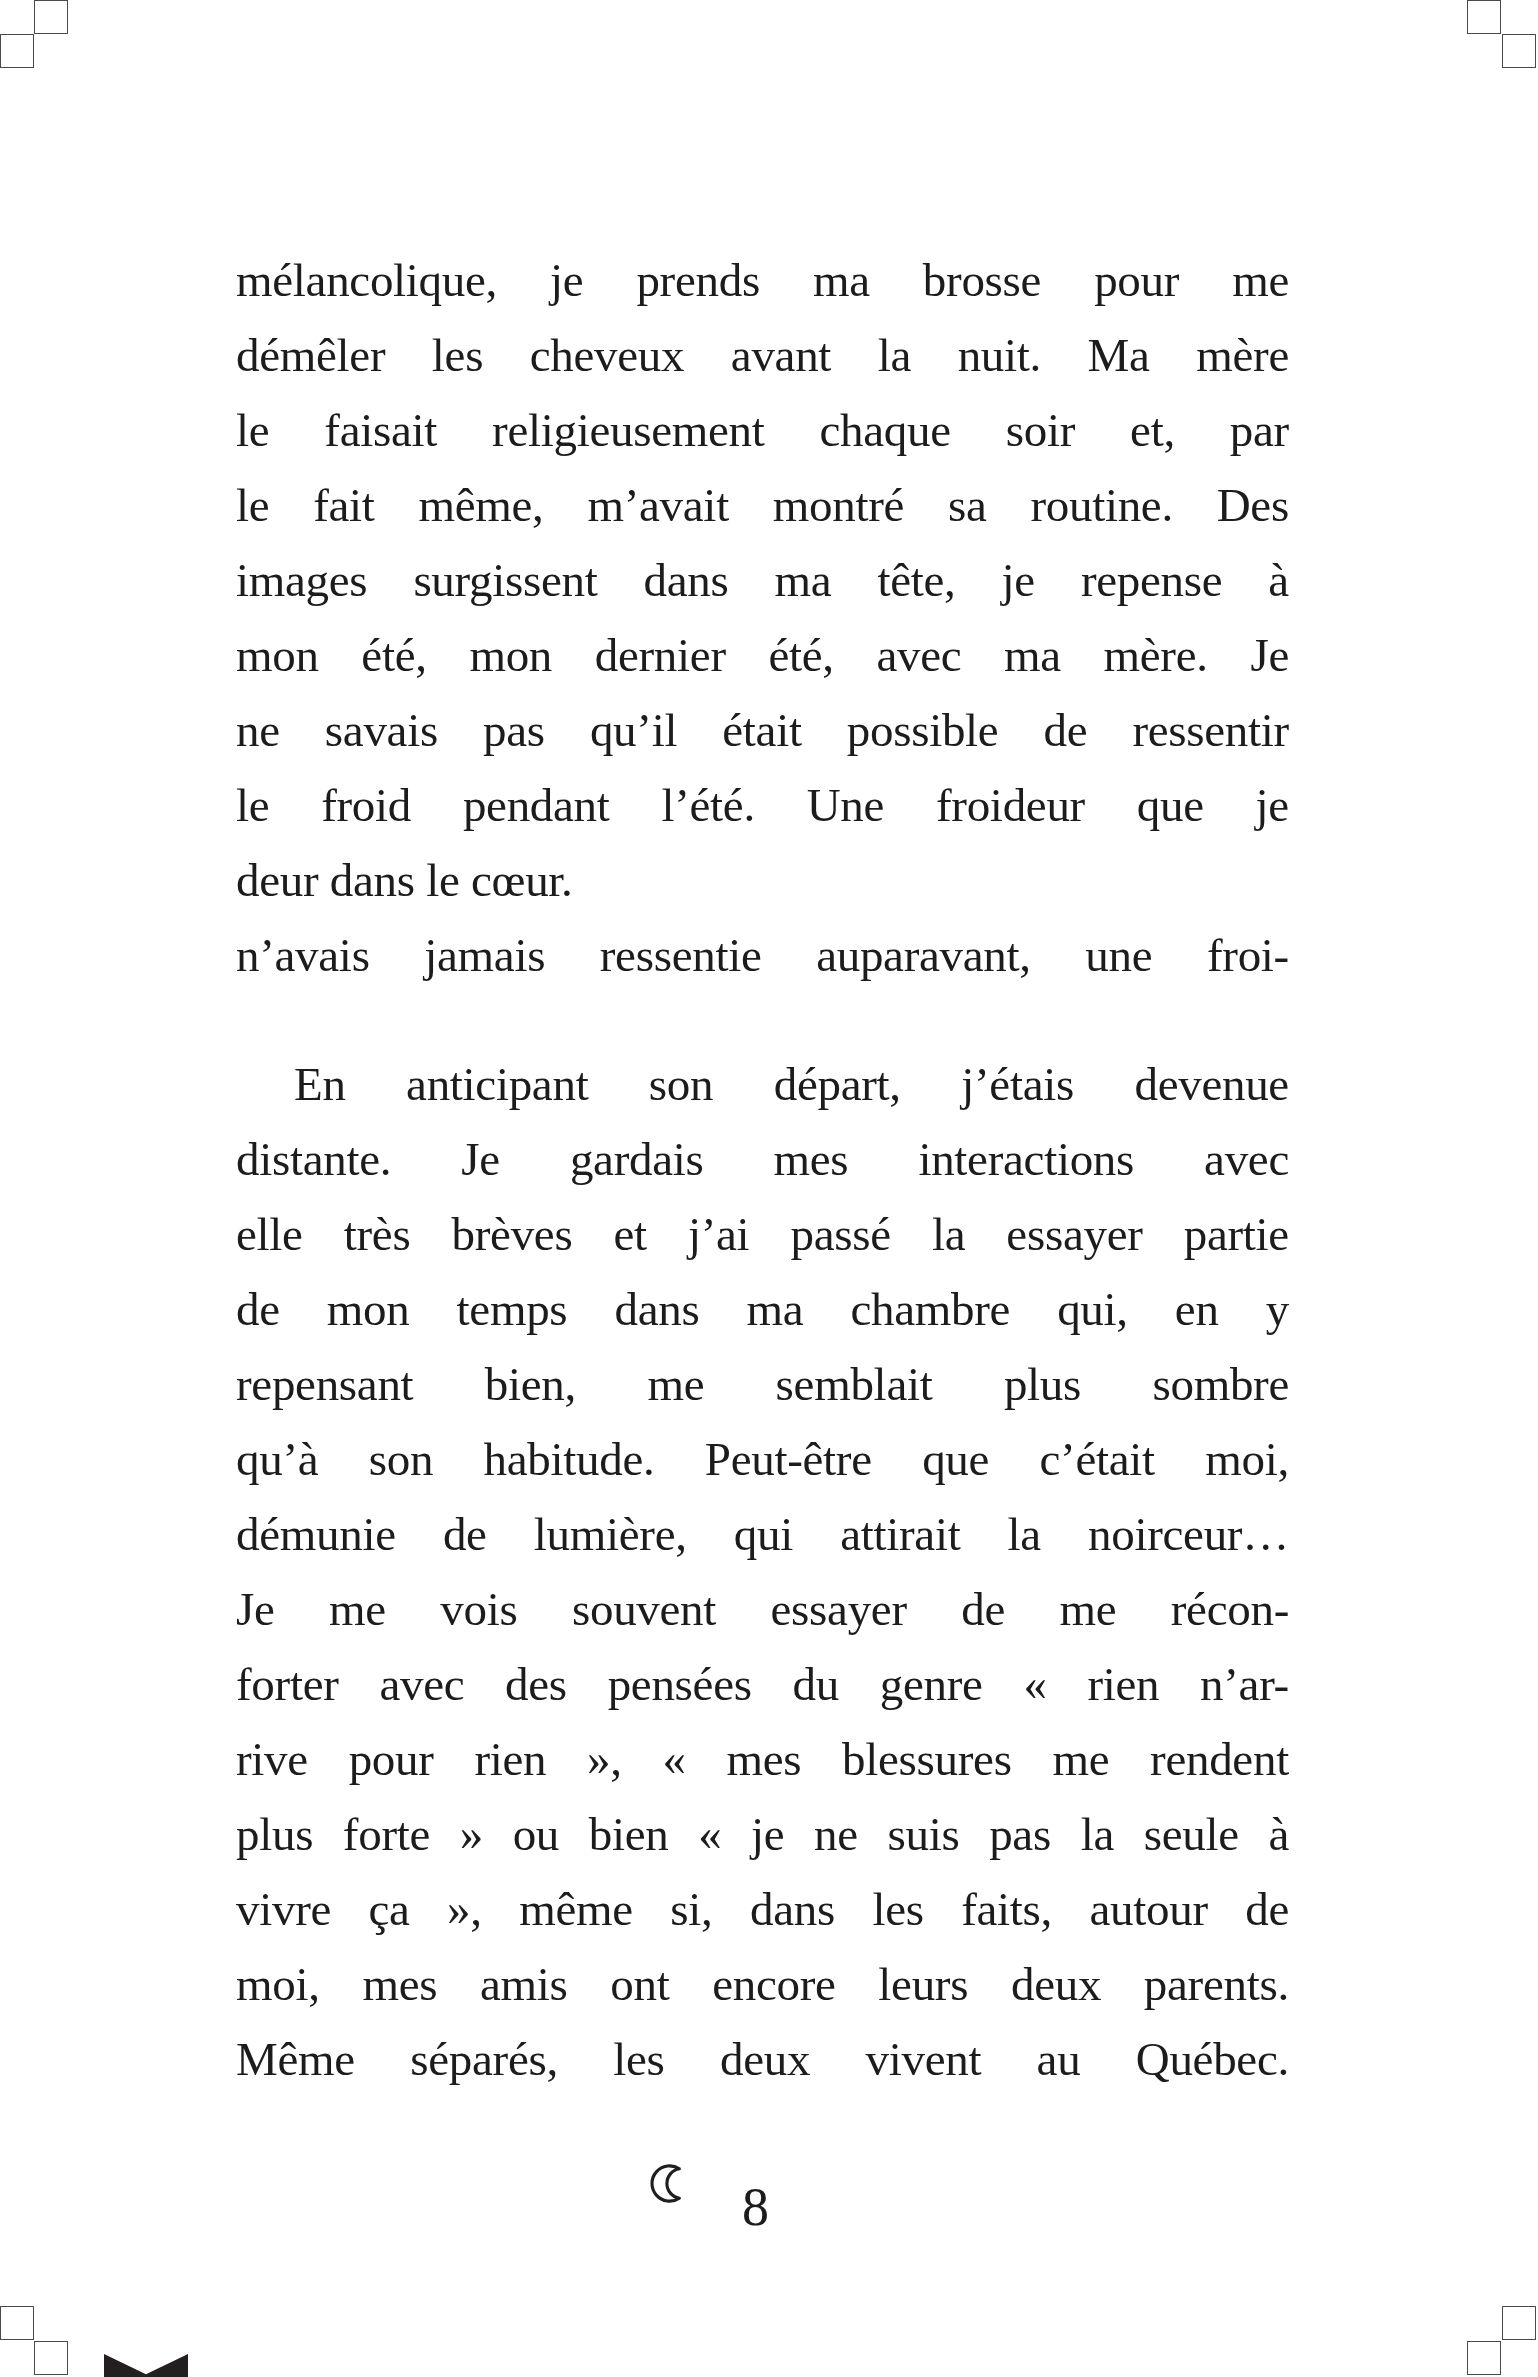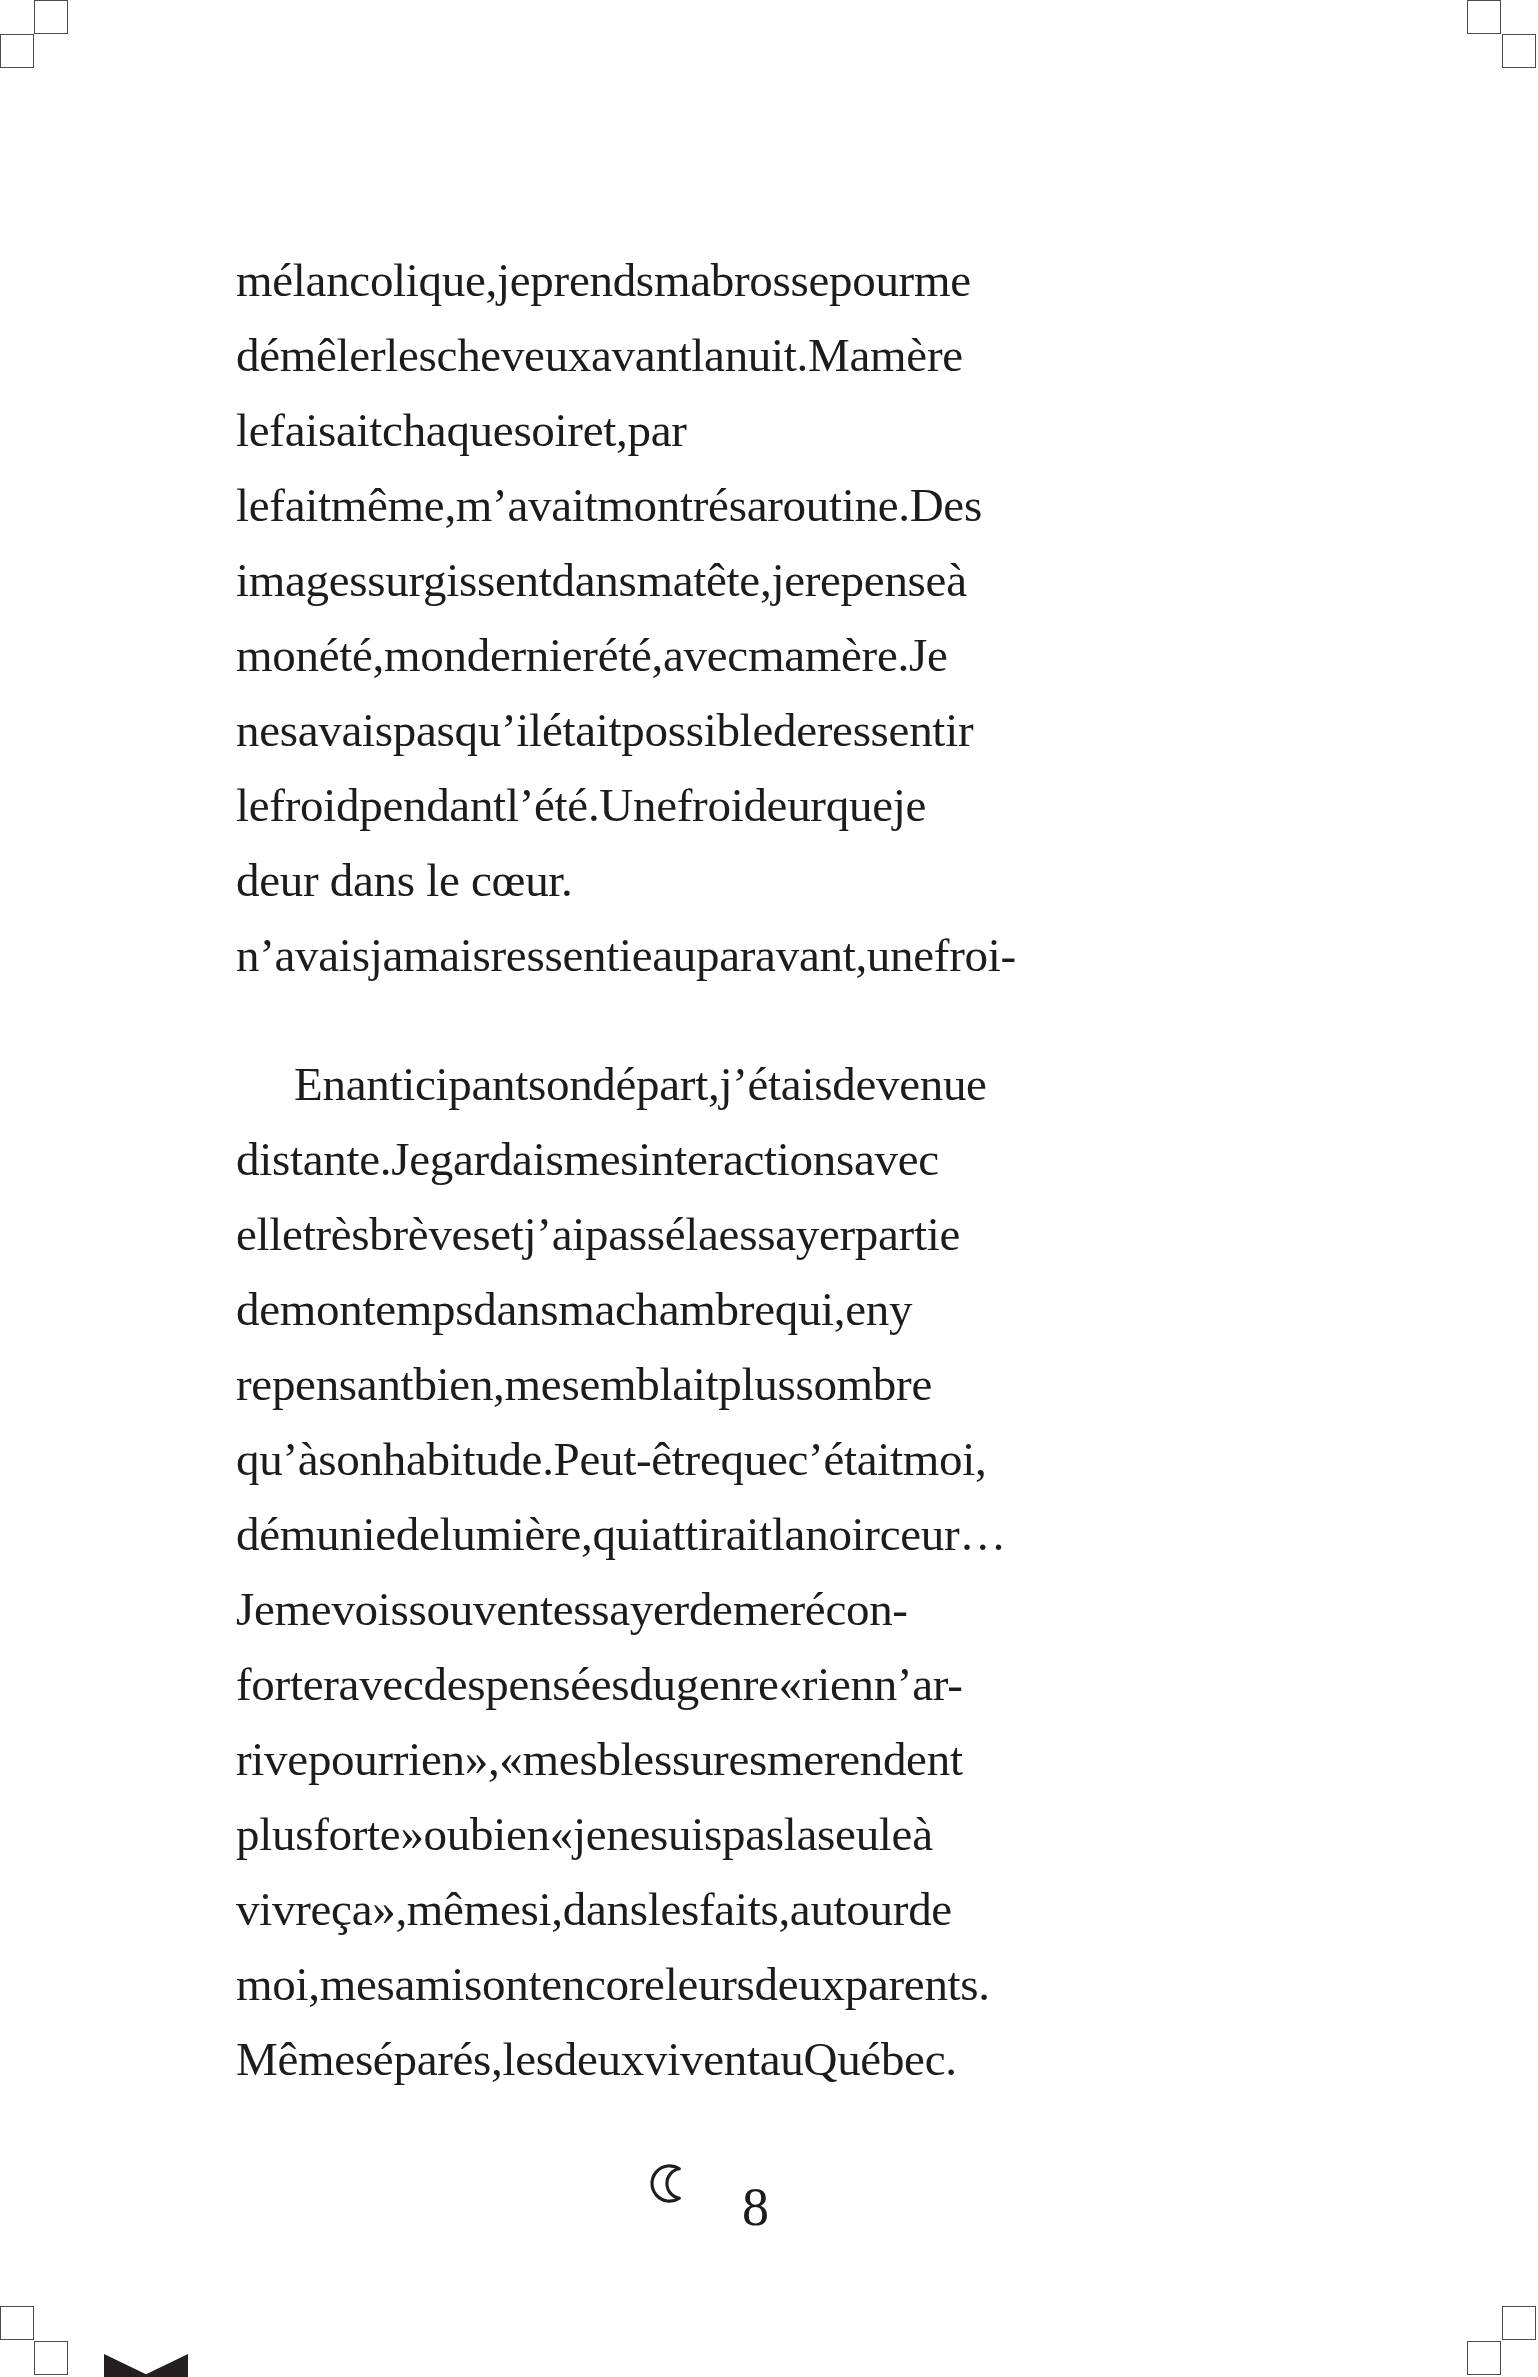--- a/index.html
+++ b/index.html
@@ -20,21 +20,21 @@
   .para{margin:0;padding:0;}
   .para + .para{margin-top:54px;}
   .line{
     font-size:47px;
     line-height:75px;
     letter-spacing:-0.3px;
     white-space:pre;
     color:#1c1c1c;
   }
   
-  .jline{display:flex;justify-content:flex-start;}
+  .jline{display:flex;justify-content:space-between;}
   .jline span{white-space:pre;}
   
   .lline{text-align:left;}
   .indent{padding-left:58px;}
 
   
   .footer-moon{position:absolute;left:650px;top:2160px;width:47px;height:47px;}
   .page-number{
     position:absolute;left:718px;top:2179px;width:75px;
     font-size:54px;line-height:56px;text-align:center;color:#1c1c1c;
@@ -59,21 +59,21 @@
 <div class="mark tr2"></div>
 <div class="mark bl1"></div>
 <div class="mark bl2"></div>
 <div class="mark br1"></div>
 <div class="mark br2"></div>
 
 <div class="text-block">
   <div class="para">
     <div class="line jline"><span>mélancolique,</span><span>je</span><span>prends</span><span>ma</span><span>brosse</span><span>pour</span><span>me</span></div>
     <div class="line jline"><span>démêler</span><span>les</span><span>cheveux</span><span>avant</span><span>la</span><span>nuit.</span><span>Ma</span><span>mère</span></div>
-    <div class="line jline"><span>le</span><span>faisait</span><span>chaque</span><span>soir</span><span>et,</span><span>par</span></div>
+    <div class="line jline"><span>le</span><span>faisait</span><span>religieusement</span><span>chaque</span><span>soir</span><span>et,</span><span>par</span></div>
     <div class="line jline"><span>le</span><span>fait</span><span>même,</span><span>m’avait</span><span>montré</span><span>sa</span><span>routine.</span><span>Des</span></div>
     <div class="line jline"><span>images</span><span>surgissent</span><span>dans</span><span>ma</span><span>tête,</span><span>je</span><span>repense</span><span>à</span></div>
     <div class="line jline"><span>mon</span><span>été,</span><span>mon</span><span>dernier</span><span>été,</span><span>avec</span><span>ma</span><span>mère.</span><span>Je</span></div>
     <div class="line jline"><span>ne</span><span>savais</span><span>pas</span><span>qu’il</span><span>était</span><span>possible</span><span>de</span><span>ressentir</span></div>
     <div class="line jline"><span>le</span><span>froid</span><span>pendant</span><span>l’été.</span><span>Une</span><span>froideur</span><span>que</span><span>je</span></div>
     <div class="line lline">deur dans le cœur.</div>
     <div class="line jline"><span>n’avais</span><span>jamais</span><span>ressentie</span><span>auparavant,</span><span>une</span><span>froi-</span></div>
   </div>
   <div class="para">
     <div class="line jline indent"><span>En</span><span>anticipant</span><span>son</span><span>départ,</span><span>j’étais</span><span>devenue</span></div>

